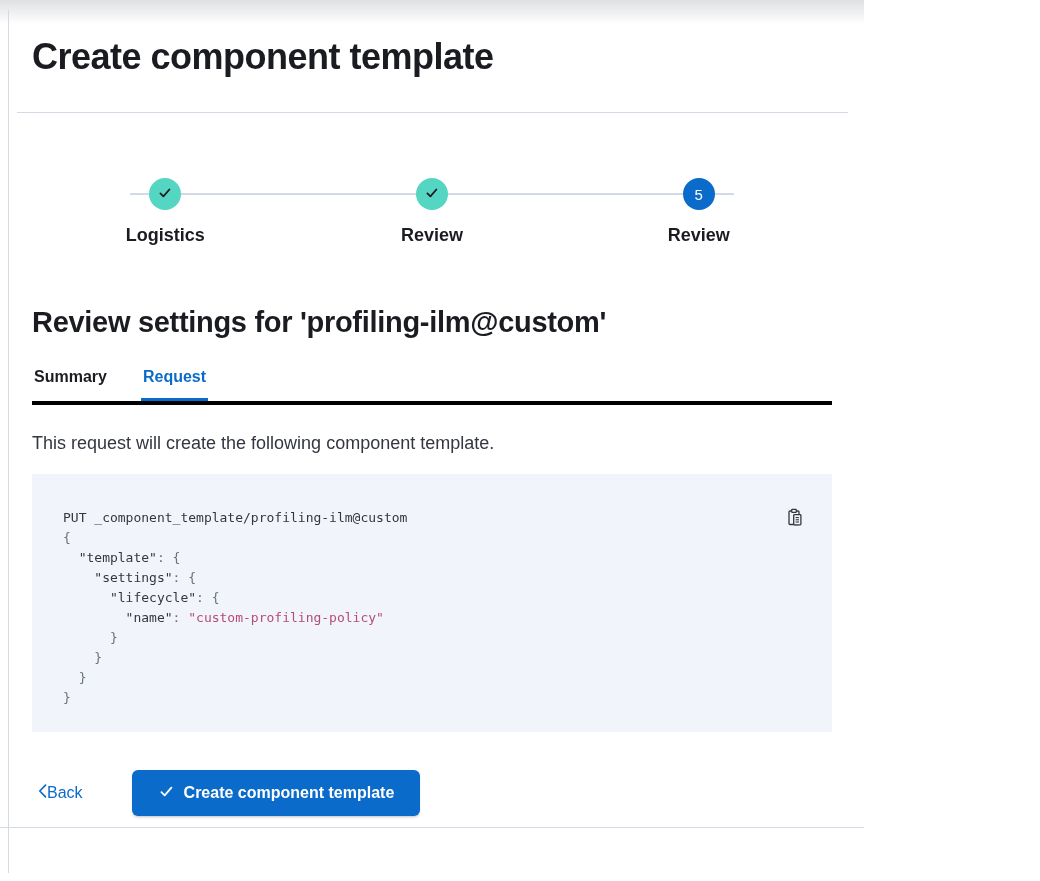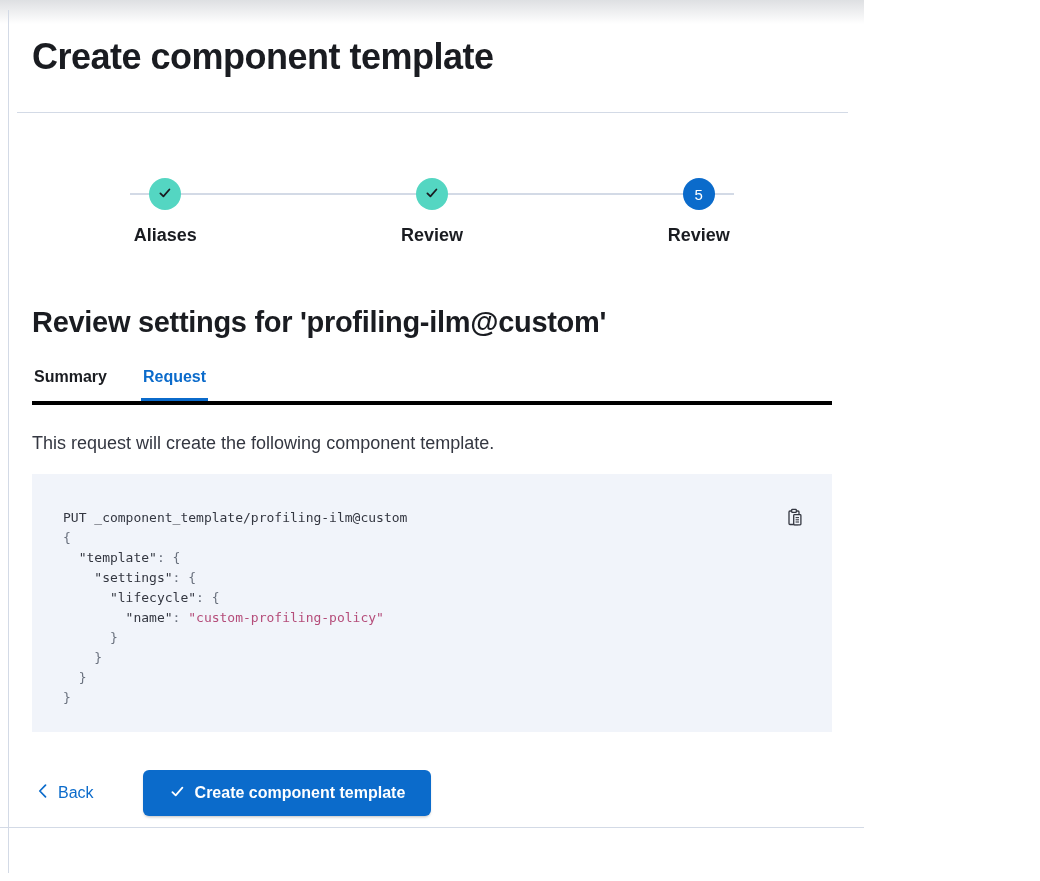--- a/index.html
+++ b/index.html
@@ -79,21 +79,21 @@
   .tok-punc  { color: #69707d; }
   .tok-str   { color: #b54d7a; }
   .copy-btn {
     position: absolute; top: 32px; right: 26px;
     background: none; border: none; cursor: pointer; padding: 2px;
   }
 
   
   .footer { display: flex; align-items: center; margin-top: 38px; }
   .back-btn {
-    display: flex; align-items: center; gap: 11px;
+    display: flex; align-items: center; 
     background: none; border: none; cursor: pointer;
     padding: 0 8px 0 6px; height: 46px;
     color: #0b6bcb; font-family: "Liberation Sans", sans-serif;
     font-size: 16px; font-weight: 500;
   }
   .submit-btn {
     display: flex; align-items: center; justify-content: center; gap: 9px;
     margin-left: 41px; height: 46px; padding: 0 26px;
     background: #0b6bcb; border: none; border-radius: 6px; cursor: pointer;
     color: #fff; font-family: "Liberation Sans", sans-serif;
@@ -117,21 +117,21 @@
 
     <div class="steps">
       <div class="steps-line"></div>
 
         <div class="step">
           <button class="step-circle complete">
             <span><svg width="16" height="16" viewBox="0 0 16 16" fill="none">
                 <path d="M3.4 8.4l3 2.9 6-6.8" stroke="#1a1c21" stroke-width="1.8" stroke-linecap="round" stroke-linejoin="round"></path>
               </svg></span>
           </button>
-          <div class="step-label">Aliases</div>
+          <div class="step-label">Logistics</div>
         </div>
         <div class="step">
           <button class="step-circle complete">
             <span><svg width="16" height="16" viewBox="0 0 16 16" fill="none">
                 <path d="M3.4 8.4l3 2.9 6-6.8" stroke="#1a1c21" stroke-width="1.8" stroke-linecap="round" stroke-linejoin="round"></path>
               </svg></span>
           </button>
           <div class="step-label">Review</div>
         </div>
         <div class="step">

